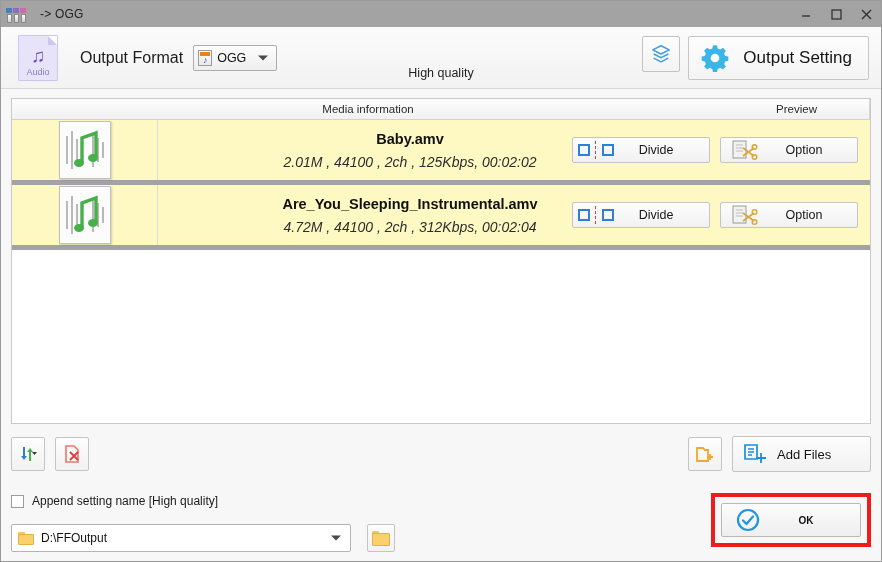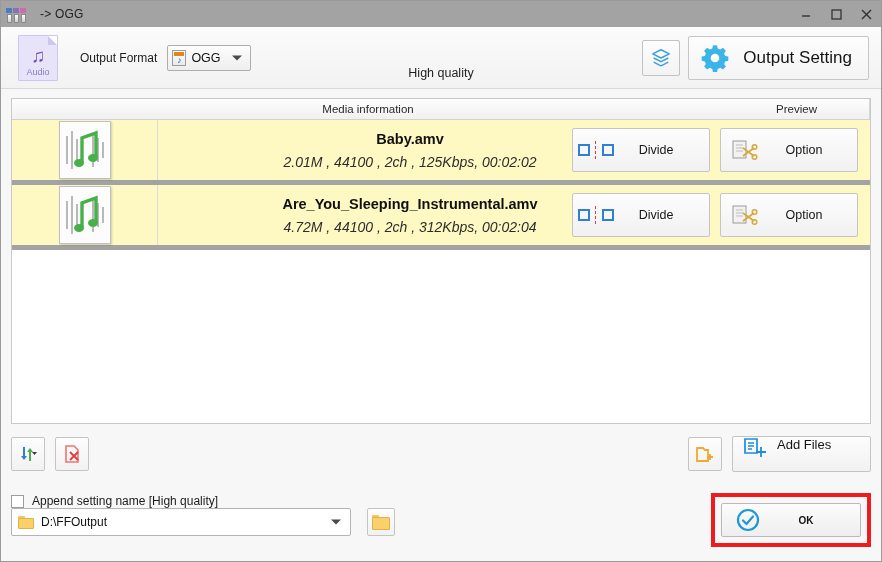--- a/index.html
+++ b/index.html
@@ -89,21 +89,21 @@
     border-style: solid;
     border-color: #ffffff #ffffff #cdc6ef #cdc6ef;
   }
   .audio-note {
     font-size: 19px; color: #6b4fb5; line-height: 1;
     margin-bottom: 2px; margin-top: 6px;
   }
   .audio-label { font-size: 9px; color: #8a7ec4; }
 
   .fmt-label {
-    font-size: 12px; color: #1c1c1c;
+    font-size: 16px; color: #1c1c1c;
     margin-left: 22px;
   }
   .fmt-combo {
     margin-left: 10px;
     width: 84px; height: 26px;
     background: linear-gradient(#fdfdfd, #eeeeee);
     border: 1px solid #adadad;
     border-radius: 2px;
     display: flex; align-items: center;
     padding: 0 4px;
@@ -134,21 +134,21 @@
   .quality-text {
     position: absolute;
     left: 0; right: 0; text-align: center;
     font-size: 12.5px; color: #1f1f1f;
     pointer-events: none;
     margin-top: 30px;
   }
 
   .right-tools {
     margin-left: auto;
-    display: flex; align-items: center; gap: 8px;
+    display: flex; gap: 8px;
     position: relative; z-index: 2; padding-left: 21px;
   }
   .layers-btn {
     width: 38px; height: 36px;
     background: linear-gradient(#fdfdfd,#f3f3f3);
     border: 1px solid #c2c2c2;
     border-radius: 2px;
     display: flex; align-items: center; justify-content: center;
   }
   .output-setting-btn {
@@ -217,21 +217,21 @@
     font-size: 14.5px; font-weight: bold; color: #101010;
   }
   .file-meta {
     font-size: 14px; color: #2c2c2c; margin-top: 7px; font-style: italic;
   }
   .cell-actions {
     display: flex; align-items: center; gap: 10px;
     padding-right: 12px; flex: none;
   }
   .act-btn {
-    width: 138px; height: 44px;
+    width: 138px; height: 26px;
     background: linear-gradient(#fdfdfd,#f1f1f1);
     border: 1px solid #c5c5c5;
     border-radius: 2px;
     display: flex; align-items: center;
   }
   .act-btn .icon-wrap {
     width: 46px; display: flex; align-items: center; justify-content: center;
     flex: none;
   }
   .act-btn .act-label {
@@ -274,41 +274,42 @@
   .sq-btn + .sq-btn { margin-left: 10px; }
   .btm-right {
     margin-left: auto;
     display: flex; align-items: center; gap: 10px;
   }
   .addfiles-btn {
     width: 139px; height: 36px;
     background: linear-gradient(#fdfdfd,#f1f1f1);
     border: 1px solid #c4c4c4;
     border-radius: 2px;
-    display: flex; align-items: flex-start;
+    display: flex; align-items: center;
   }
   .addfiles-btn .icon-wrap { width: 44px; display: flex; justify-content: center; }
   .addfiles-btn .label { font-size: 13px; color: #141414; }
 
   .checkline {
     display: flex; align-items: center;
     margin-top: 22px;
   }
   .checkbox {
     width: 13px; height: 13px;
     background: #fff;
     border: 1px solid #9c9c9c;
     flex: none;
   }
   .checkline .label {
     font-size: 12px; color: #1b1b1b; margin-left: 8px;
   }
 
   .pathline {
     display: flex; align-items: flex-start;
+    margin-top: 16px;
   }
   .path-combo {
     width: 340px; height: 28px;
     background: #ffffff;
     border: 1px solid #b4b4b4;
     border-radius: 2px;
     display: flex; align-items: center;
     padding: 0 6px;
     position: relative;
   }

